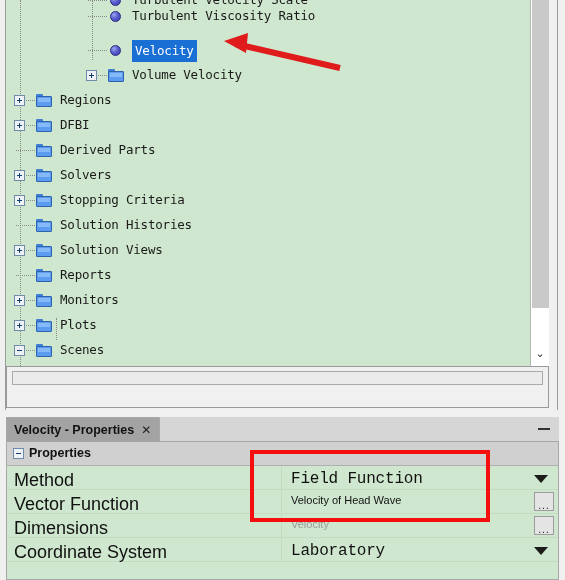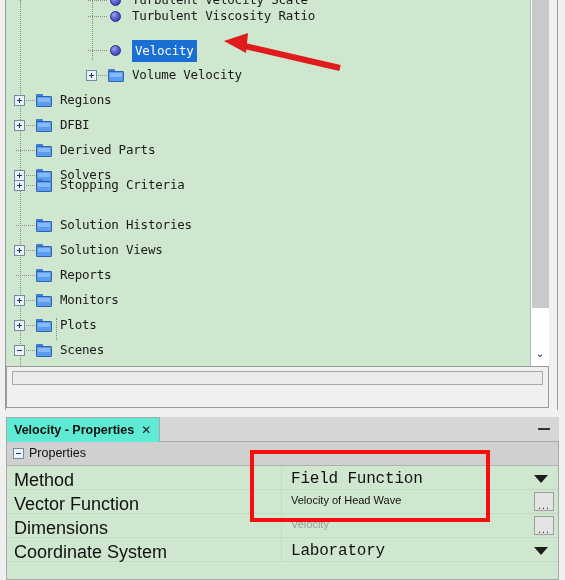--- a/index.html
+++ b/index.html
@@ -67,31 +67,31 @@
     background:#ebebeb;border:1px solid #a9a9a9;box-sizing:border-box;
   }
 
   
   .gap{position:absolute;left:0;top:410px;width:565px;height:7px;background:#f0f0f0;}
 
   
   .props{position:absolute;left:6px;top:417px;width:553px;height:163px;background:#f0f0f0;}
   .prop-titlebar{position:absolute;left:0;top:0;width:553px;height:25px;background:#d6d6d6;border-bottom:1px solid #a8a8a8;box-sizing:border-box;}
   .prop-tab{
-    position:absolute;left:0;top:0;height:25px;background:#5eead4;
+    position:absolute;left:0;top:0;height:25px;background:#a3a3a3;
     border:1px solid #a8a8a8;border-bottom:none;box-sizing:border-box;
     padding:0 8px 0 7px;display:flex;align-items:center;gap:7px;
   }
   .prop-tab .ttl{font-size:12.5px;font-weight:bold;color:#111;}
   .prop-tab .x{font-size:12px;color:#222;}
   .minus{position:absolute;right:9px;top:11px;width:12px;height:2px;background:#333;}
 
   .prop-table{position:absolute;left:0;top:25px;width:553px;height:138px;background:#cfe6cf;
     border-left:1px solid #a8a8a8;border-right:1px solid #a8a8a8;border-bottom:1px solid #a8a8a8;box-sizing:border-box;}
-  .prop-head{position:relative;height:24px;background:#d0d0d0;border-bottom:1px solid #b0b0b0;box-sizing:border-box;}
+  .prop-head{position:relative;height:24px;background:#d0d0d0;border-bottom:1px solid #b0b0b0;box-sizing:border-box;font-weight:bold;}
   .prop-head .hexp{position:absolute;left:6px;top:6px;width:11px;height:11px;background:#eef2f6;border:1px solid #6f8ba8;box-sizing:border-box;}
   .prop-head .hexp::before{content:"";position:absolute;left:2px;top:4px;width:5px;height:1px;background:#123f6e;}
   .prop-head .htxt{position:absolute;left:22px;top:4px;font-size:12.5px;color:#111;}
 
   .prop-row{position:relative;height:24px;border-bottom:1px solid #c2dcc2;box-sizing:border-box;}
   .prop-row .name{position:absolute;left:7px;top:4px;font-size:18px;color:#111;}
   .prop-row .vcell{position:absolute;left:274px;right:0;top:0;bottom:0;border-left:1px solid #c2dcc2;box-sizing:border-box;}
   .prop-row .val{position:absolute;left:9px;top:4px;font-size:11px;color:#111;}
   .prop-row .val.mono{font-family:Liberation Mono, monospace;font-size:16px;letter-spacing:-0.2px;}
   .prop-row .val.dim{color:#9a9a9a;}
@@ -170,21 +170,21 @@
         </div>
         <div class="tree-row" style="top: 163px;">
           <span class="exp plus" style="left: 8px; top: 7px;"></span>
           <span class="hline" style="left: 20px; top: 12px; width: 9px;"></span>
           <span class="folder" style="left: 30px; top: 6px;">
             <span class="tab"></span>
             <span class="body"></span>
           </span>
           <span class="tree-label" style="left: 54px;">Solvers</span>
         </div>
-        <div class="tree-row" style="top: 173px;">
+        <div class="tree-row" style="top: 188px;">
           <span class="exp plus" style="left: 8px; top: 7px;"></span>
           <span class="hline" style="left: 20px; top: 12px; width: 9px;"></span>
           <span class="folder" style="left: 30px; top: 6px;">
             <span class="tab"></span>
             <span class="body"></span>
           </span>
           <span class="tree-label" style="left: 54px;">Stopping Criteria</span>
         </div>
         <div class="tree-row" style="top: 213px;">
           <span class="hline" style="left: 10px; top: 12px; width: 19px;"></span>

